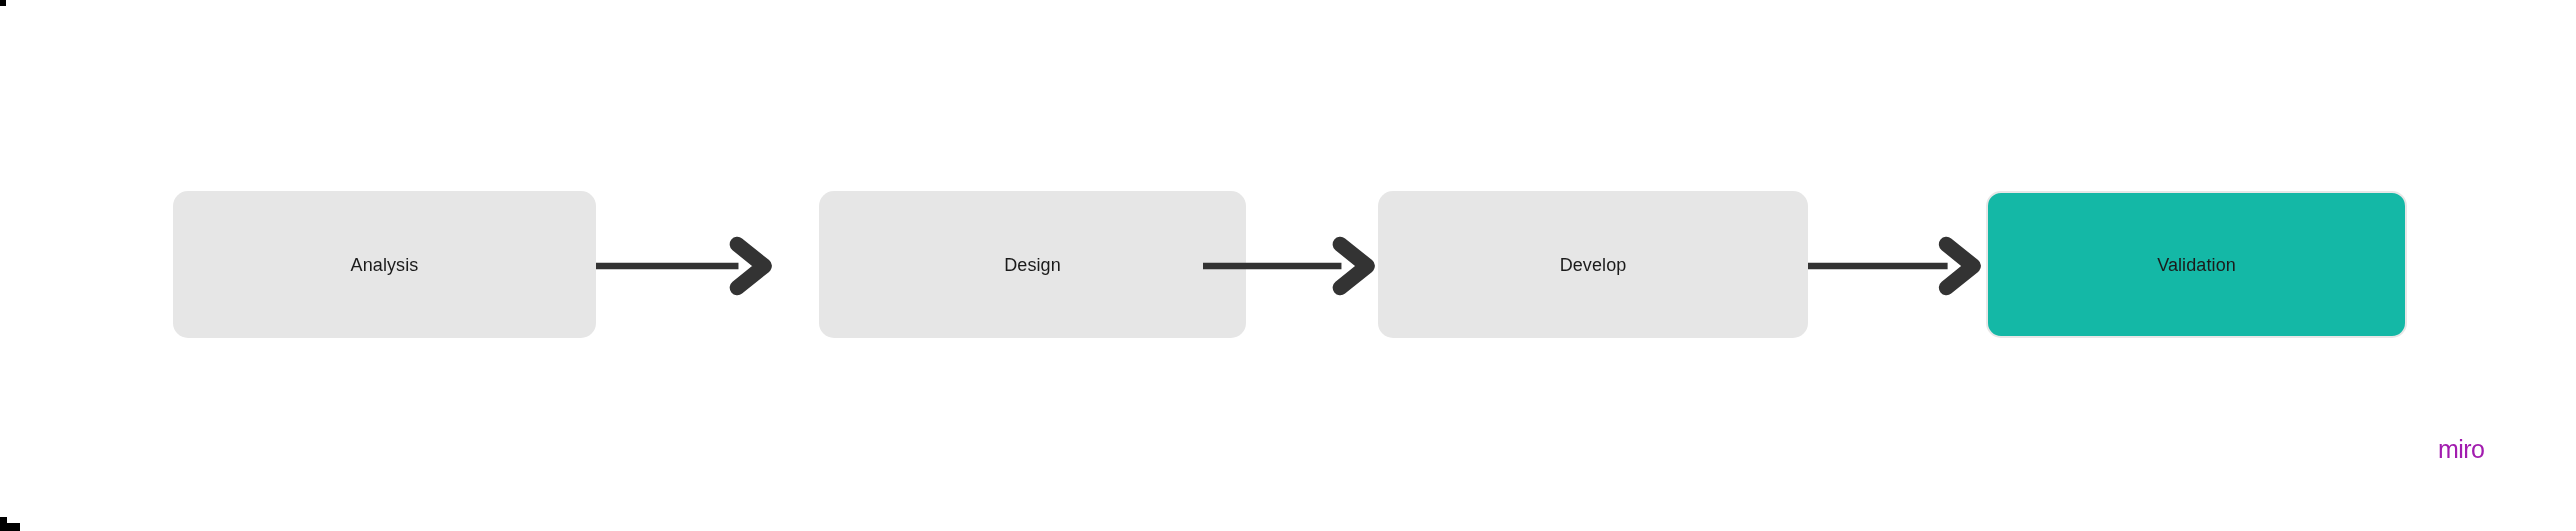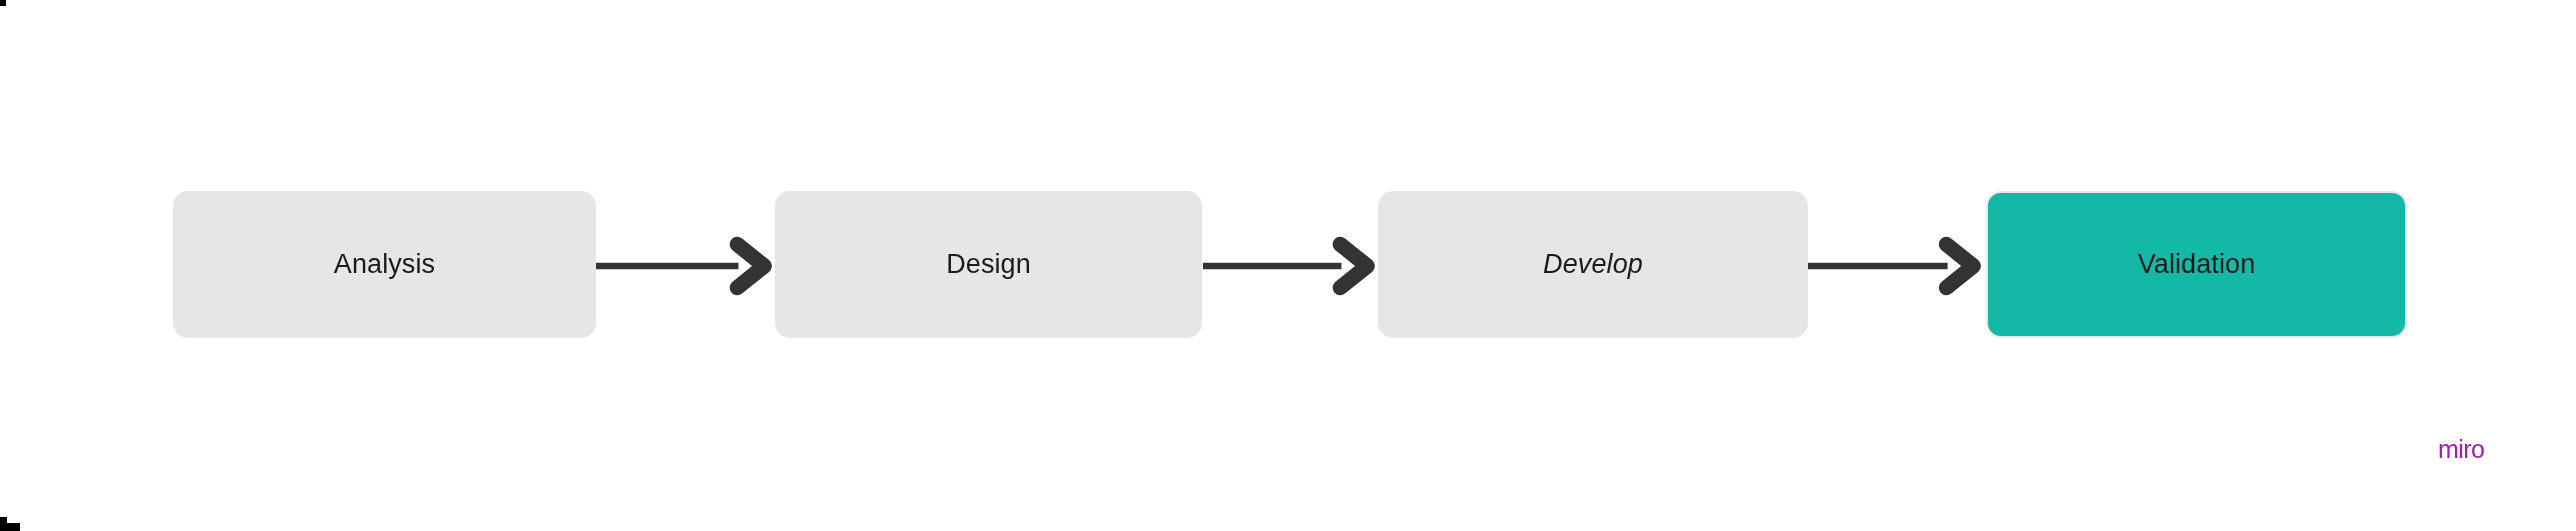--- a/index.html
+++ b/index.html
@@ -48,39 +48,39 @@
     position: absolute;
     top: 191px;
     height: 147px;
     border-radius: 15px;
     display: flex;
     align-items: center;
     justify-content: center;
     box-sizing: border-box;
   }
   .node .node-label {
-    font-size: 27px;
+    font-size: 18px;
     line-height: 1;
     color: #1b1b1b;
     font-weight: 400;
     letter-spacing: 0.1px;
     white-space: nowrap;
   }
   .node--filled {
     background: #e6e6e6;
     border: none;
   }
   .node--outlined {
     background: #14b8a6;
     border: 2.9px solid #e7e7e7;
   }
 
   #node-0 { left: 173px;  width: 423px; }
-  #node-1 { left: 775px; width: 427px; }
-  #node-2 { left: 1378px; width: 430px; font-style: italic; }
+  #node-1 { left: 819px; width: 427px; }
+  #node-2 { left: 1378px; width: 430px; }
   #node-3 { left: 1986px; width: 421px; }
 
   
   .connector {
     position: absolute;
     top: 225px;
     height: 82px;
     pointer-events: none;
   }
   #conn-0 { left: 596px; width: 180px; }

